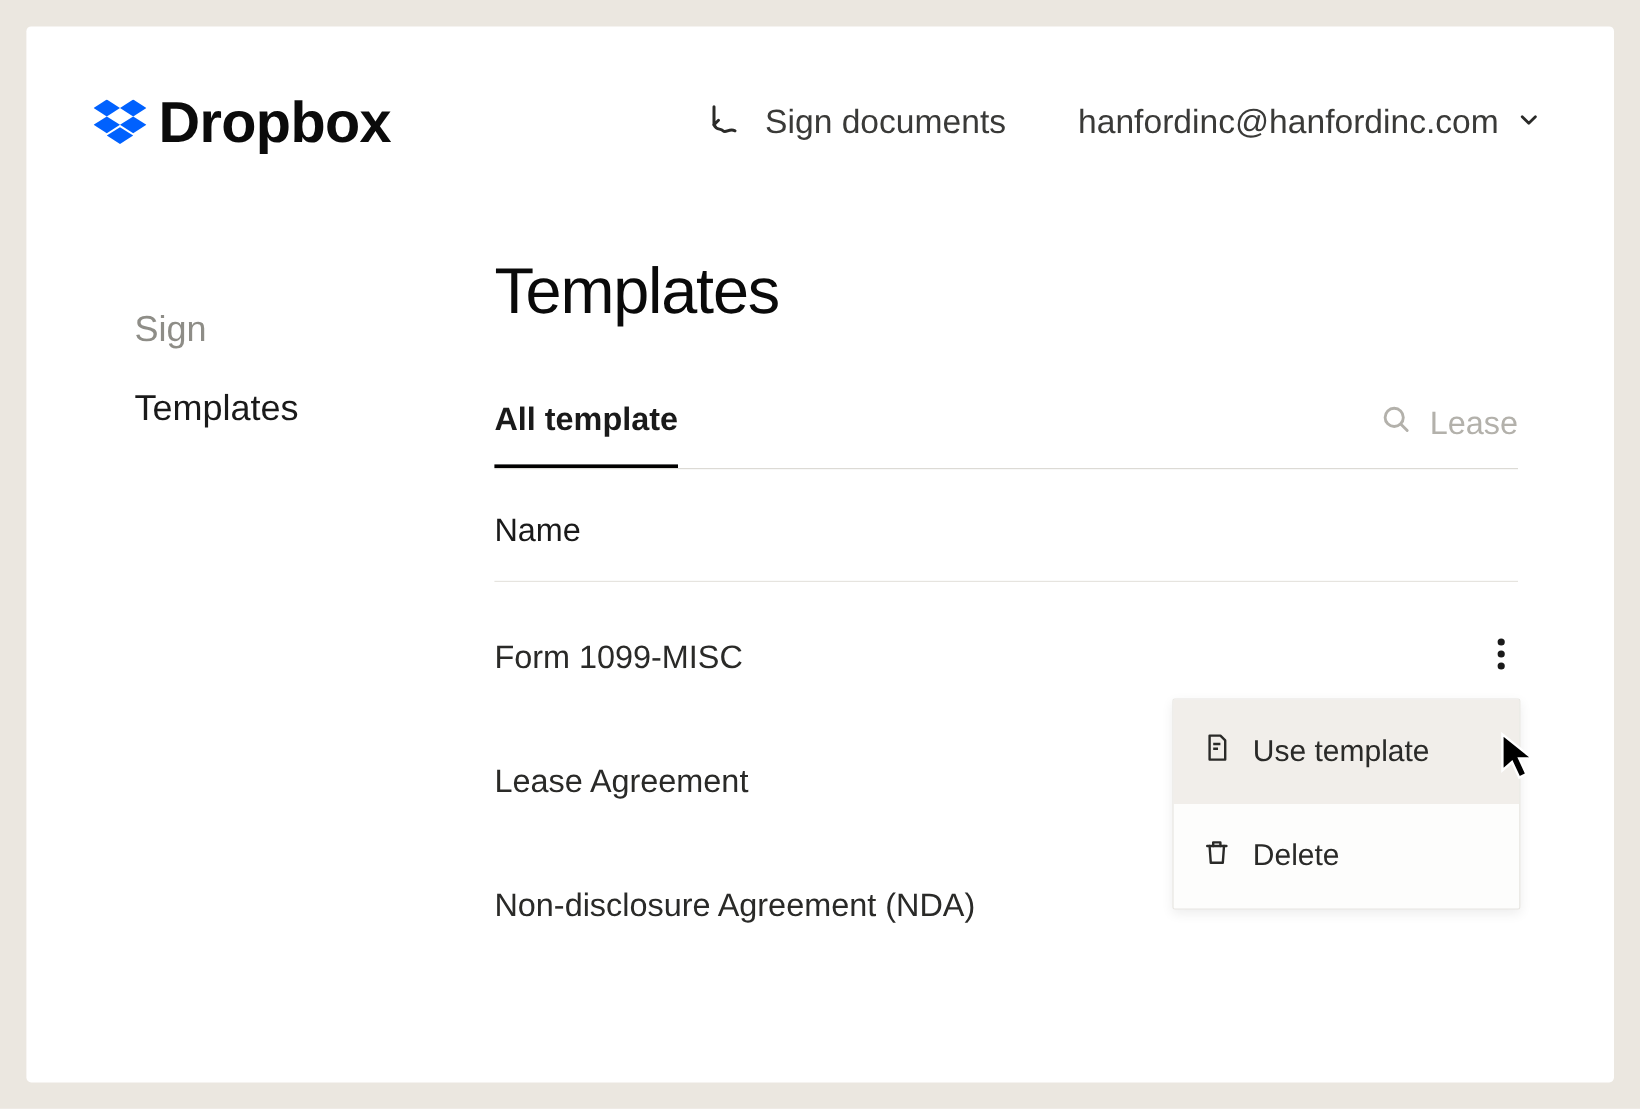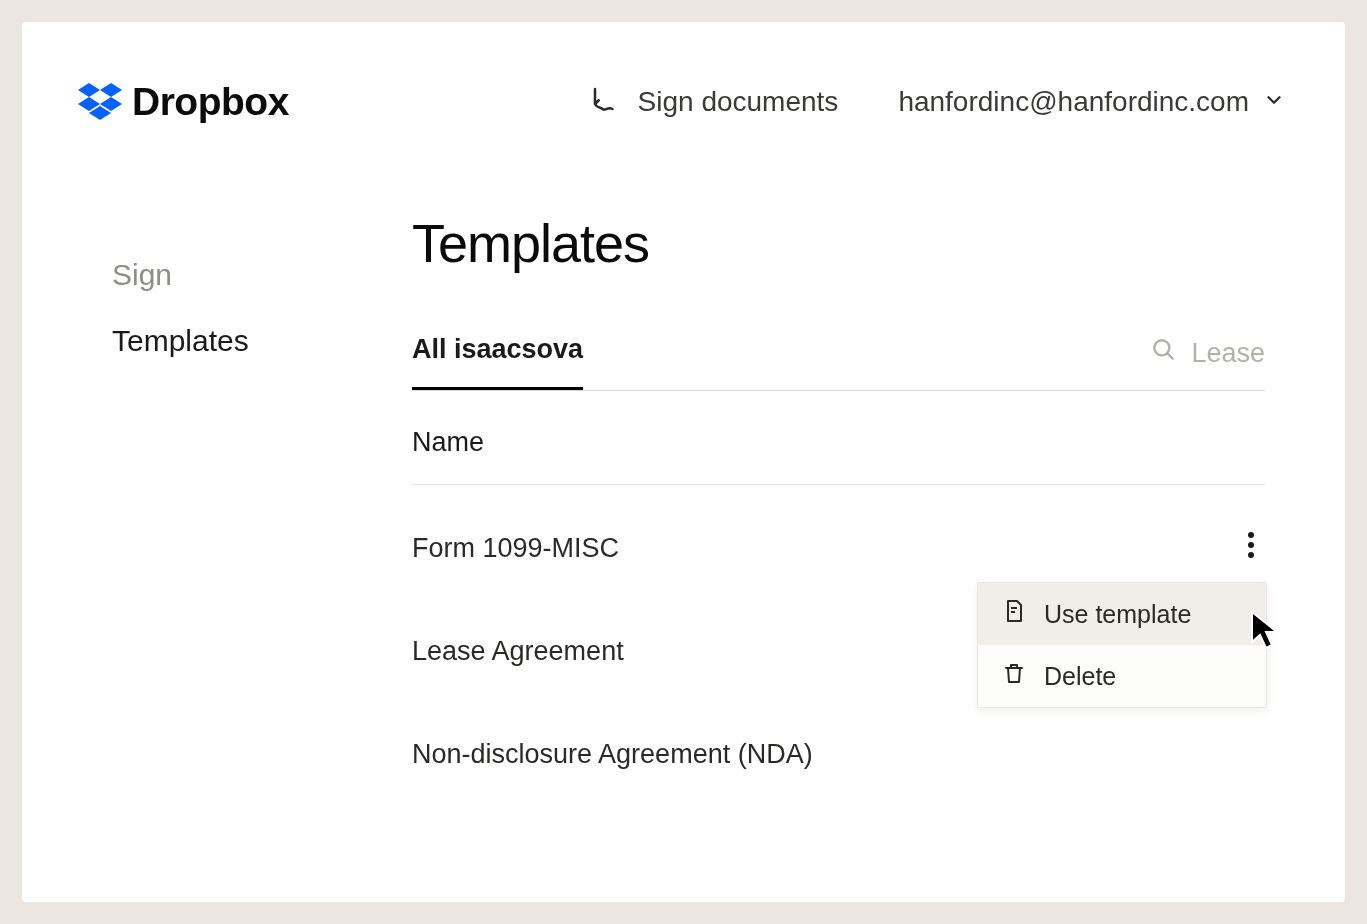--- a/index.html
+++ b/index.html
@@ -25,21 +25,21 @@
       padding: 40px 60px 0 56px;
       height: 120px;
     }
     .logo-wrap {
       display: flex;
       align-items: center;
       gap: 10px;
     }
     .logo-glyph svg { display: block; }
     .logo-text {
-      font-size: 39px;
+      font-size: 48px;
       font-weight: 700;
       letter-spacing: -0.5px;
       color: #0b0b0b;
     }
     .topbar-right {
       margin-left: auto;
       display: flex;
       align-items: center;
       gap: 60px;
     }
@@ -146,21 +146,21 @@
       width: 290px;
       background: #fdfdfc;
       border: 1px solid #e8e6e1;
       box-shadow: 0 3px 10px rgba(0,0,0,0.07);
       border-radius: 2px;
     }
     .dropdown-item {
       display: flex;
       align-items: center;
       gap: 18px;
-      padding: 16px 24px;
+      padding: 28px 24px;
       font-size: 25px;
       color: #2a2a28;
       cursor: pointer;
     }
     .dropdown-item.hover {
       background: #f1eeea;
     }
     .cursor-pointer {
       position: absolute;
       top: 588px;
@@ -218,21 +218,21 @@
       <div class="sidebar-item active">
         <span>Templates</span>
       </div>
     </nav>
 
     <main class="main">
       <h1 class="page-title">Templates</h1>
 
       <div class="tabs-row">
         <div class="tab">
-          <span>All isaacsova</span>
+          <span>All template</span>
         </div>
         <div class="search-wrap">
           <span>
             <svg width="26" height="26" viewBox="0 0 24 24" fill="none" stroke="#b3b1ab" stroke-width="2.2" stroke-linecap="round">
               <circle cx="10" cy="10" r="7"></circle>
               <line x1="20" y1="20" x2="15" y2="15"></line>
             </svg>
           </span>
           <span>Lease</span>
         </div>

